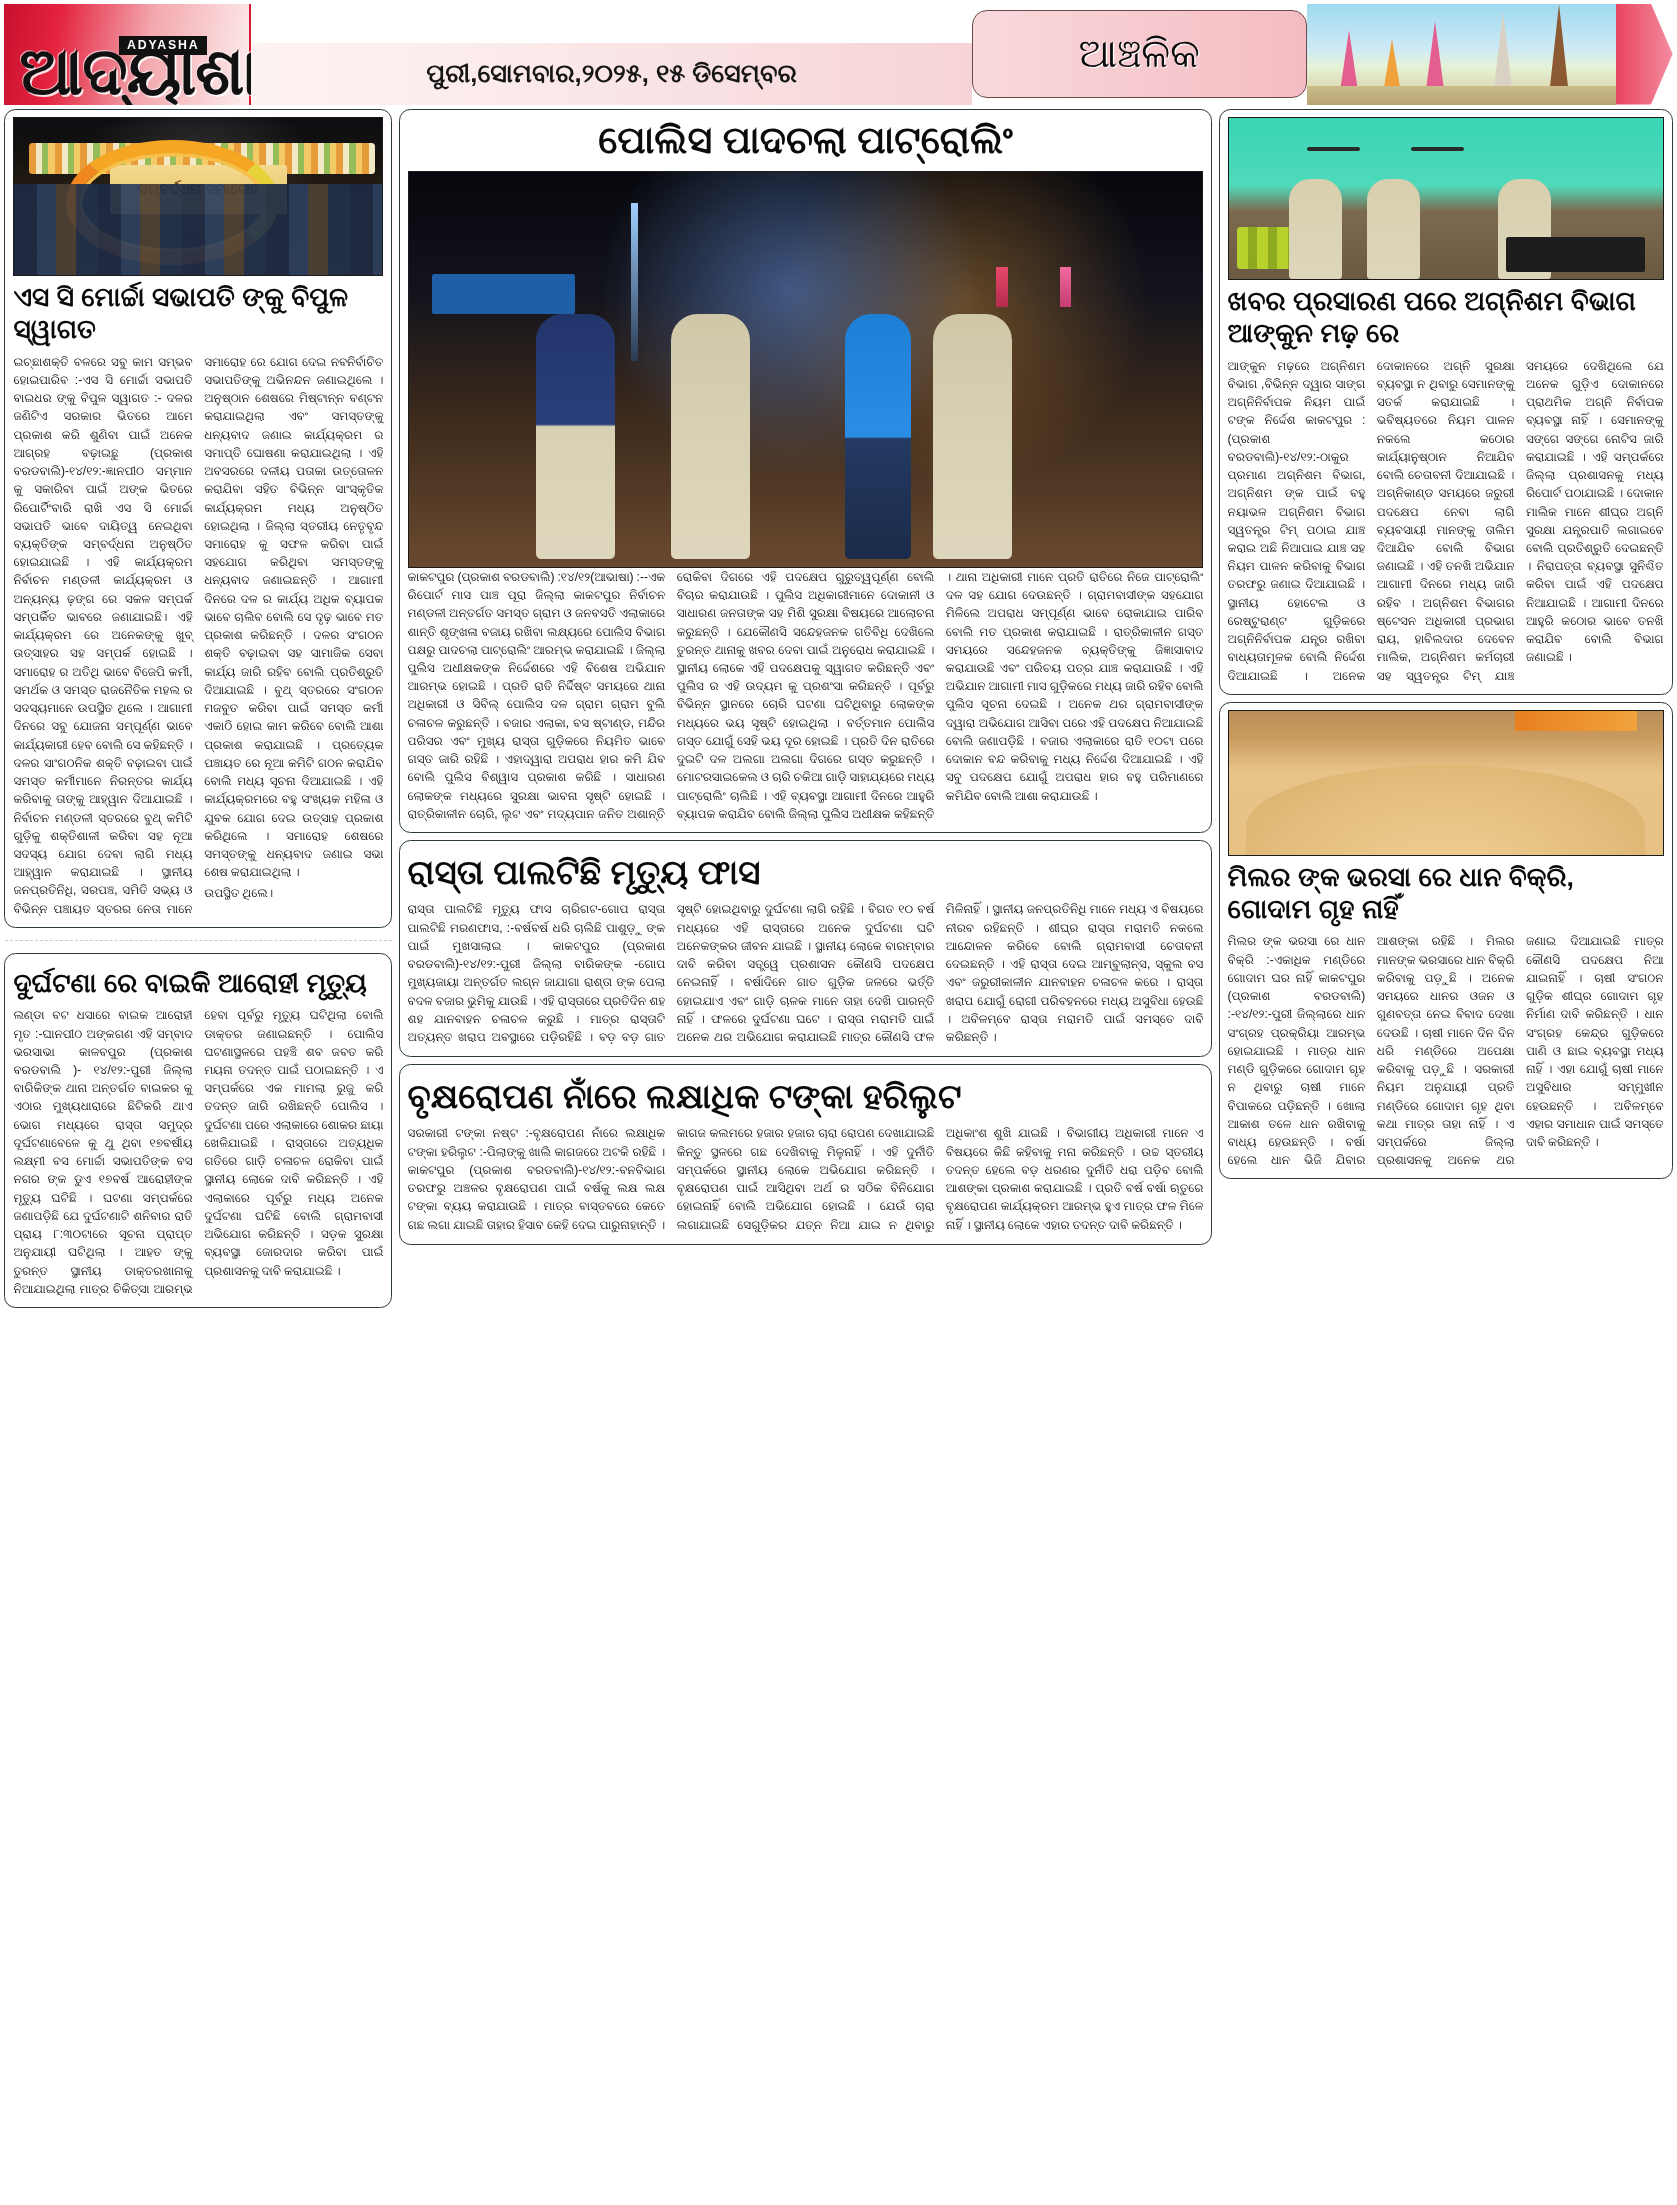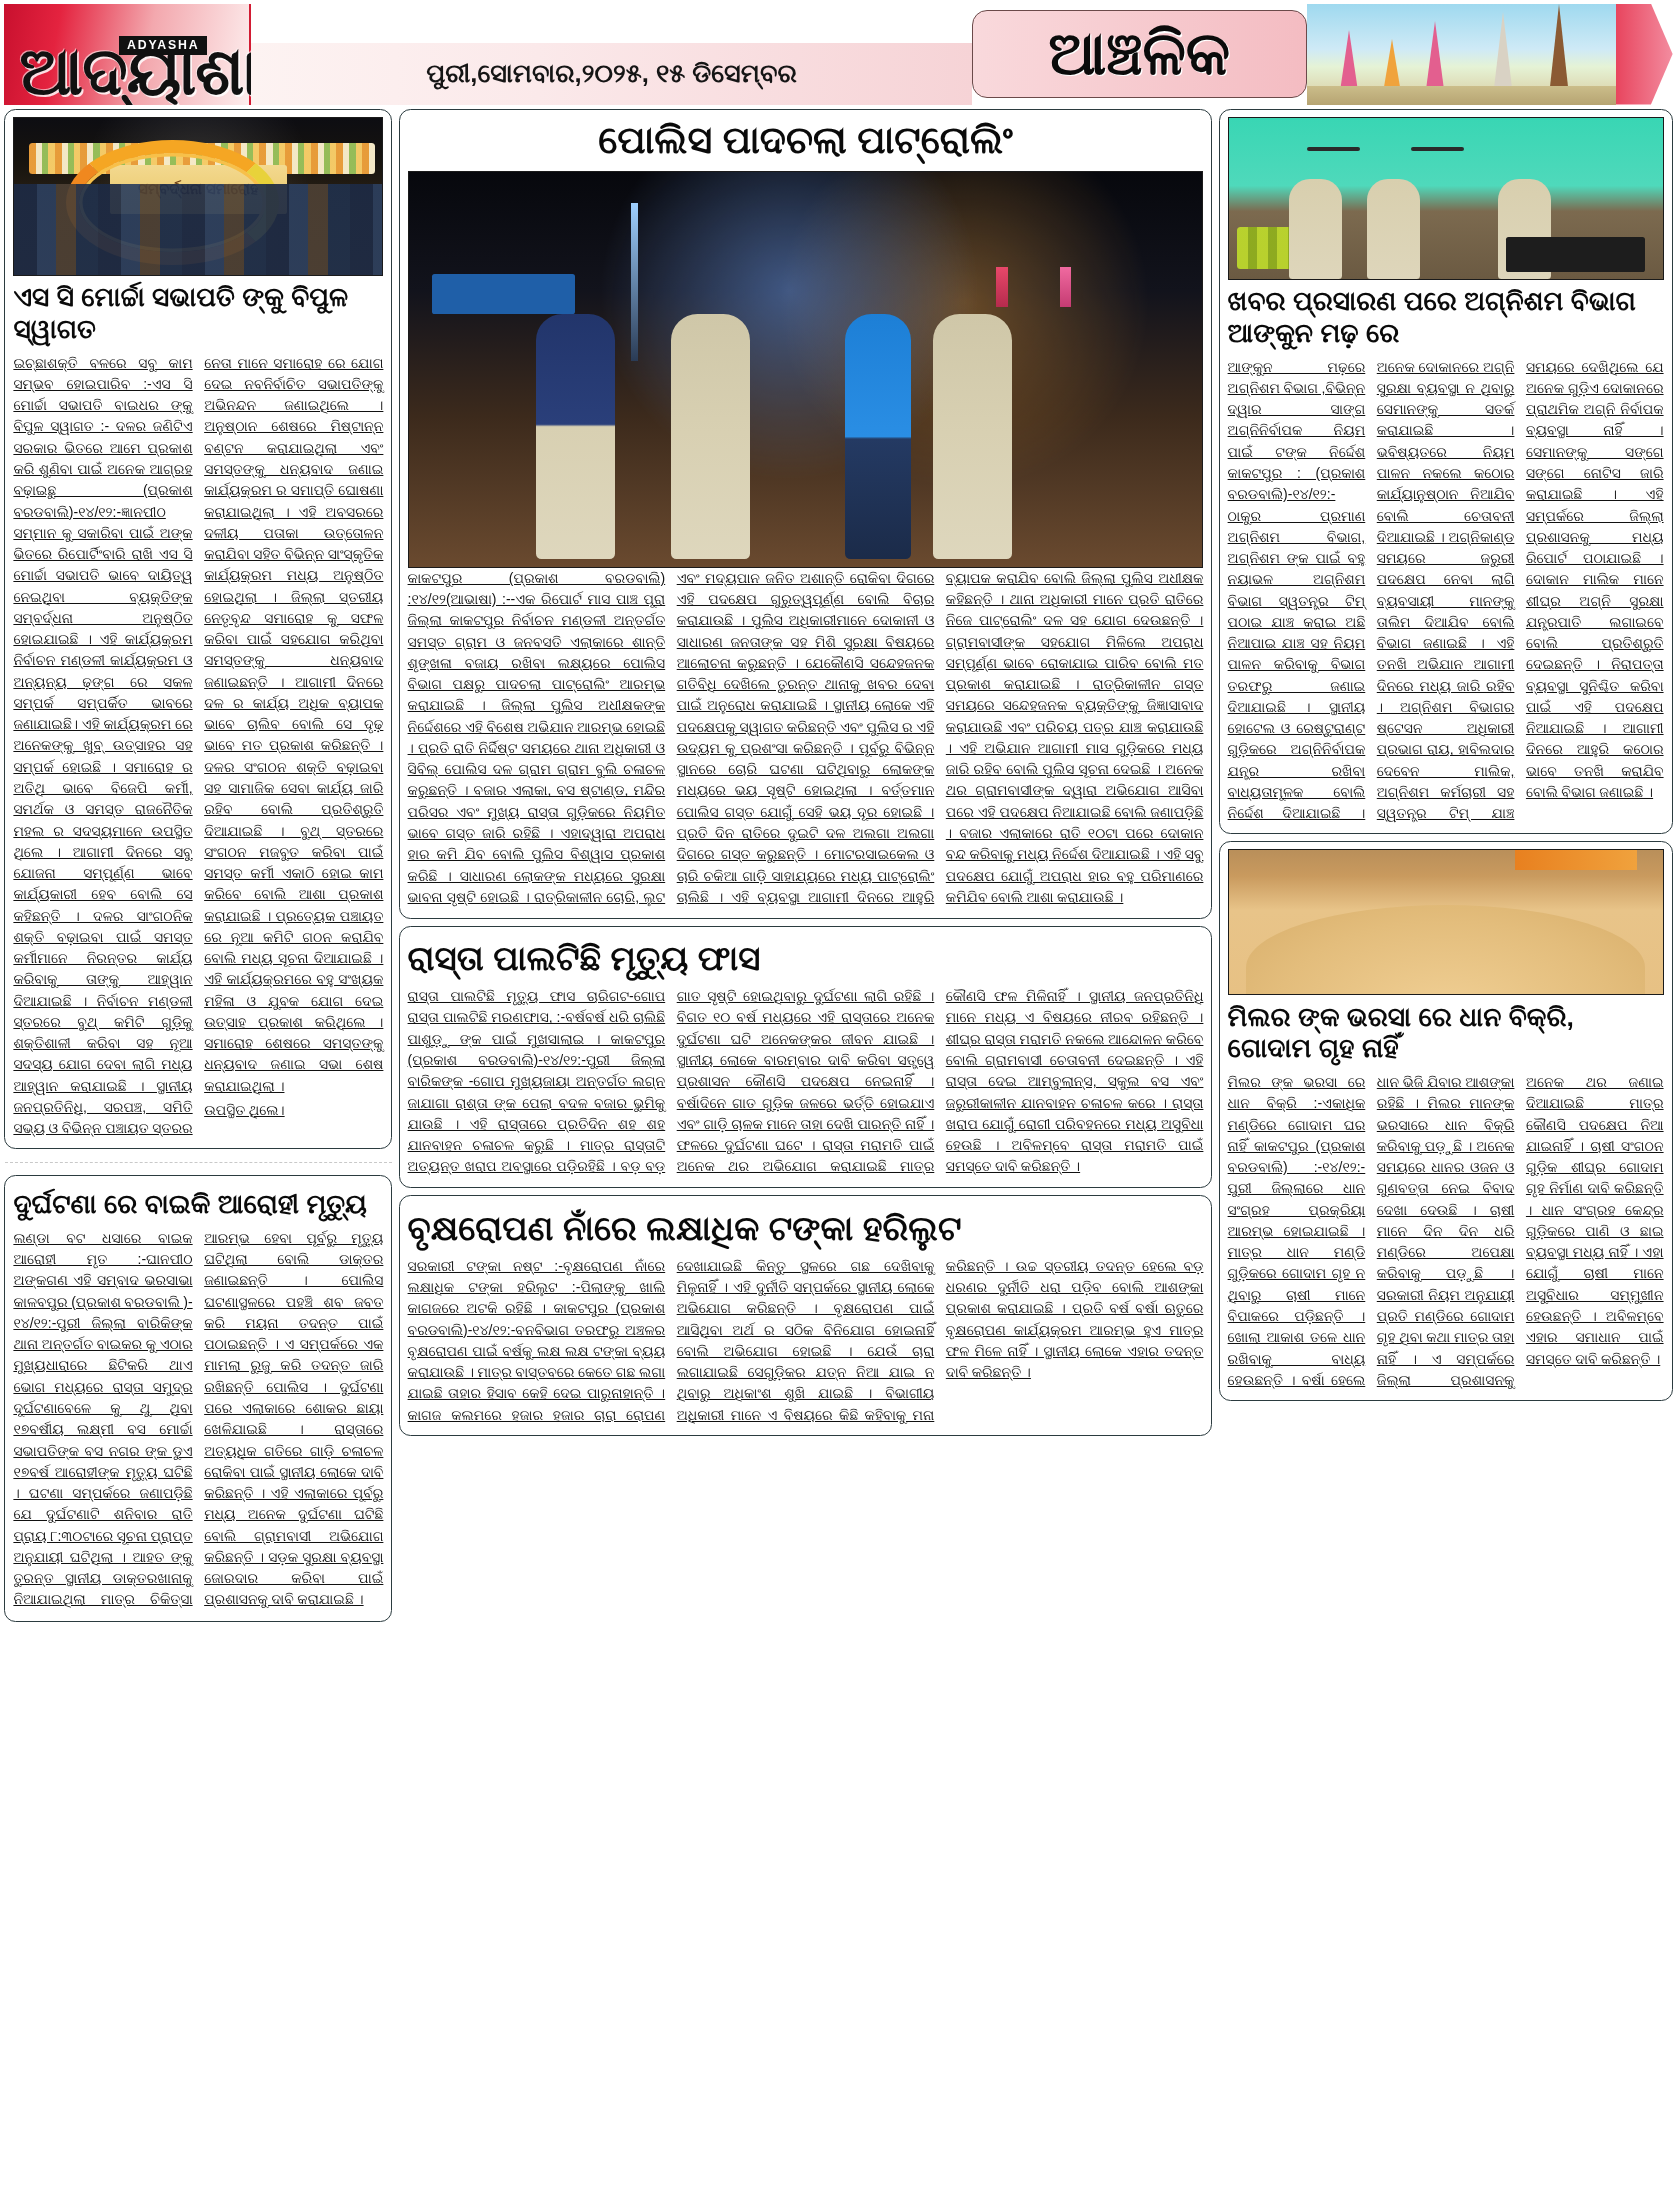--- a/index.html
+++ b/index.html
@@ -69,21 +69,21 @@
   }
   .mast-section {
     width: 335px;
     background: linear-gradient(90deg,#f9d9dc 0%, #f4bcc2 100%);
     border: 1.3px solid #6b4a4a;
     border-radius: 15px;
     display:flex; align-items:center; justify-content:center;
     margin: 6.2px 0;
   }
   .mast-section-text {
-    font-size: 60px; font-weight:bold; color:#0b0b0b;
+    font-size: 40px; font-weight:normal; color:#0b0b0b;
     text-shadow: 1.3px 1.3px 0 #fff;
     white-space: nowrap;
   }
   .mast-temple {
     width: 309px;
     background:
       linear-gradient(180deg,#9fd9ef 0%, #cfeaf6 45%, #e5f3d6 62%, #d8c79a 100%);
     position: relative; overflow:hidden;
   }
   .mast-temple .spire {
@@ -249,23 +249,23 @@
     font-size: 26.5px; font-weight: bold; color:#0a0a0a;
     line-height:1.2; margin: 6.2px 0 7px 0;
   }
   .hl-wide {
     font-size: 34px; font-weight:bold; color:#0a0a0a;
     line-height:1.18; margin: 4.4px 0 8px 0;
   }
 
   
   .body-1col {
-    font-size: 14px; line-height: 1.52; color:#111;
+    font-size: 12px; line-height: 1.52; color:#111;
     text-align: justify; text-justify: inter-word;
-    hyphens: none; word-spacing: -0.4px; text-decoration: underline;
+    hyphens: none; word-spacing: -0.4px;
   }
   .body-2col { column-count: 2; column-gap: 11.5px; column-rule: 0; }
   .body-3col { column-count: 3; column-gap: 11.5px; }
   .body-1col p { margin: 0 0 2.6px 0; }
 </style>
 </head>
 <body>
 
 <div class="page">
 

